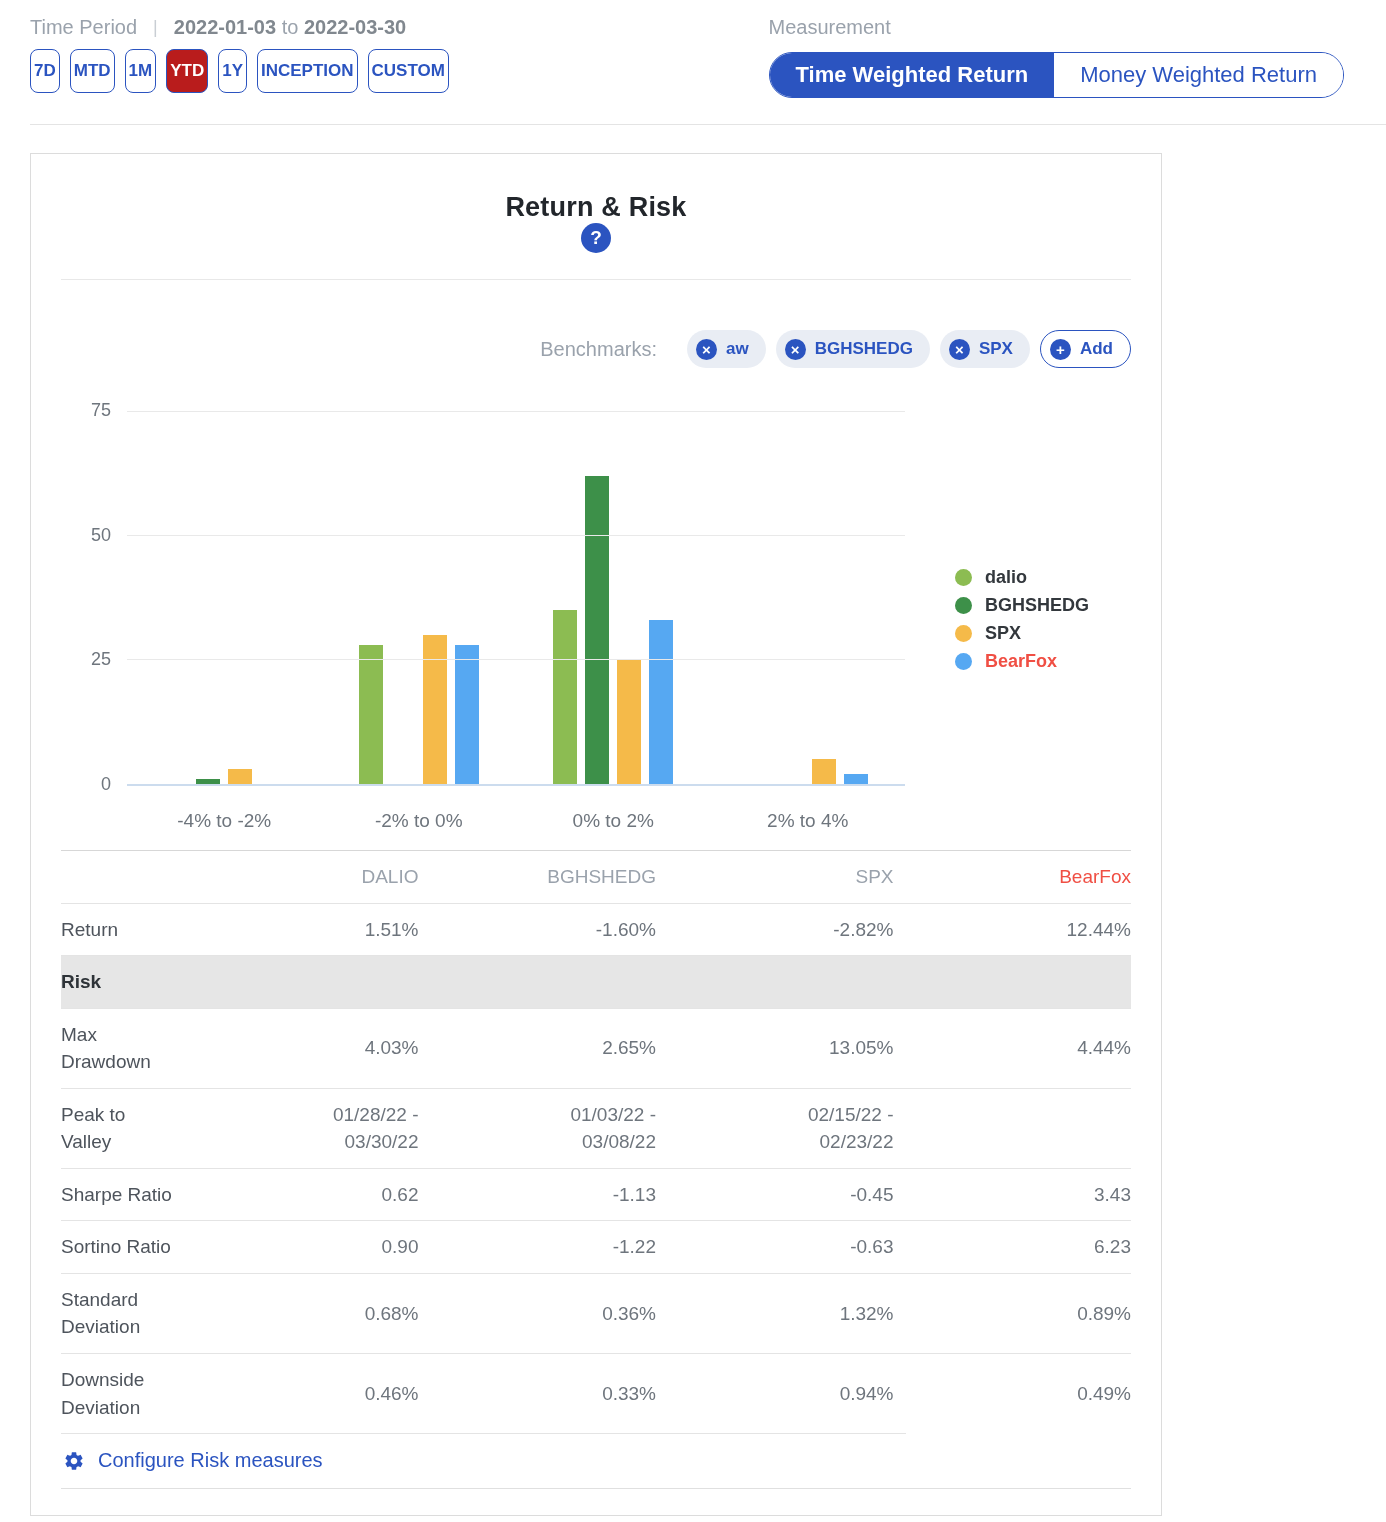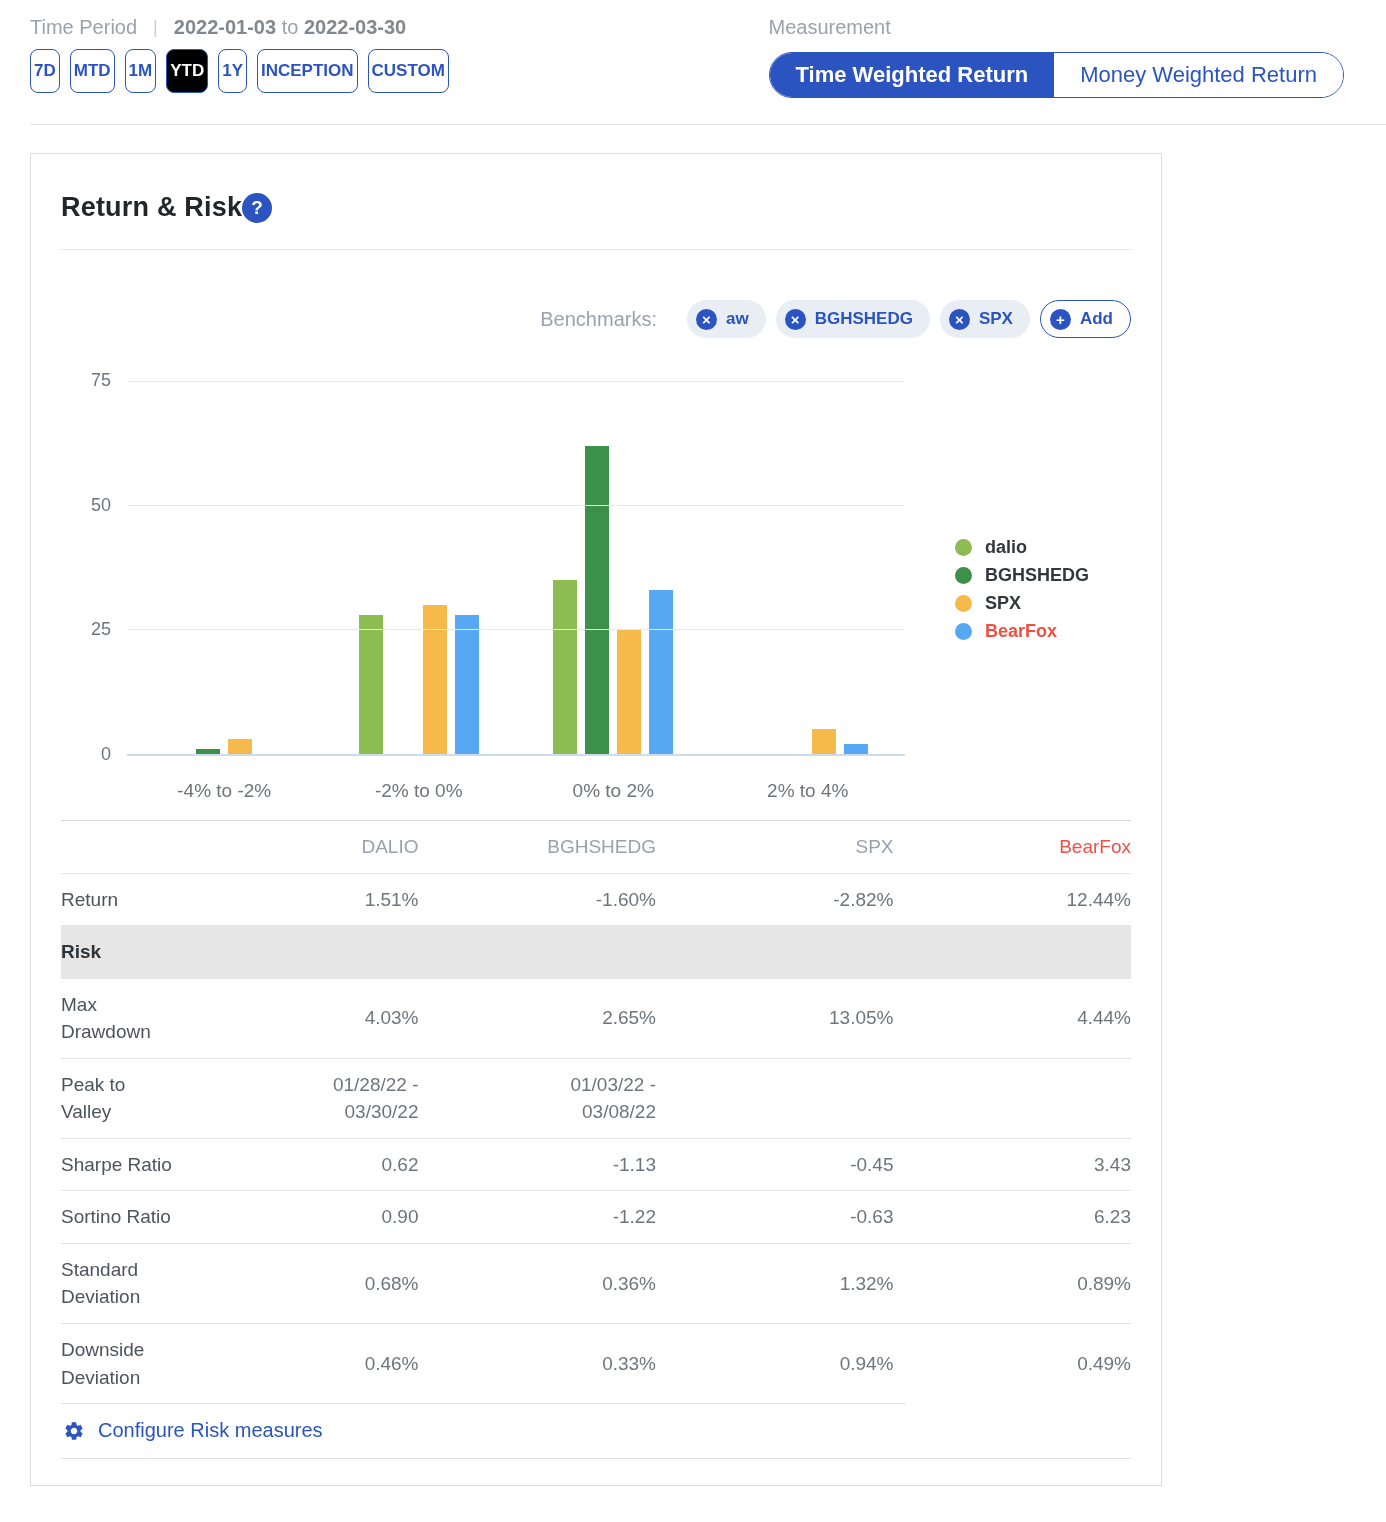--- a/index.html
+++ b/index.html
@@ -15,31 +15,31 @@
   .tp-row { display:flex; align-items:center; gap:16px; font-size:20px; color:#9aa2ac; margin-bottom:10px; }
   .tp-sep { color:#c9ced4; font-size:18px; }
   .tp-dates { color:#9aa2ac; font-size:20px; }
   .tp-dates b { color:#81888f; font-weight:700; }
   .periods { display:flex; gap:10px; }
   .pbtn {
     height:44px; padding:0 3px; font-size:17px; font-weight:600;
     color:#2b54c0; background:#fff; border:1px solid #2b54c0; border-radius:8px;
     font-family:inherit; cursor:pointer;
   }
-  .pbtn.active { background:#000000; color:#fff; }
+  .pbtn.active { background:#b91c1c; color:#fff; }
   .meas-label { font-size:20px; color:#9aa2ac; margin-bottom:13px; }
   .toggle { display:flex; border:1px solid #2b54c0; border-radius:25px; overflow:hidden; height:46px; }
   .seg { display:flex; align-items:center; padding:0 26px; font-size:22px; color:#2b54c0; background:#fff; cursor:pointer; }
   .seg.active { background:#2b54c0; color:#fff; font-weight:600; }
 
   .top-divider { border:none; border-top:1px solid #e4e4e4; margin:26px 0 0 30px; }
 
   
   .card { width:1132px; margin:28px 0 0 30px; border:1px solid #dcdcdc; padding:38px 30px 26px; }
-  .card-head { display:flex; justify-content:flex-start; align-items:center; }
+  .card-head { display:flex; justify-content:flex-start; align-items:center;flex-direction:column; }
   .card-title { margin:0; font-size:27px; font-weight:700; color:#22262b; letter-spacing:.2px; }
   .help { width:30px; height:30px; border-radius:50%; background:#2b54c0; color:#fff;
           display:flex; align-items:center; justify-content:center; font-size:19px; font-weight:700; cursor:pointer; }
   .head-divider { border:none; border-top:1px solid #e8e8e8; margin:26px 0 0; }
 
   
   .bench-row { display:flex; justify-content:flex-end; align-items:center; gap:10px; margin-top:50px; }
   .bench-label { font-size:20px; color:#9aa2ac; margin-right:20px; }
   .chip { display:flex; align-items:center; gap:9px; height:38px; padding:0 17px 0 9px;
           border-radius:19px; background:#e9edf4; color:#2b54c0; font-weight:700; font-size:17px; cursor:pointer; }
@@ -231,20 +231,22 @@
         <div class="t-val">2.65%</div>
         <div class="t-val">13.05%</div>
         <div class="t-val">4.44%</div>
       </div>
       <div class="t-row">
         <div class="t-label">Peak to Valley</div>
         <div class="t-val">01/28/22 -
 03/30/22</div>
         <div class="t-val">01/03/22 -
 03/08/22</div>
+        <div class="t-val">02/15/22 -
+02/23/22</div>
       </div>
       <div class="t-row">
         <div class="t-label">Sharpe Ratio</div>
         <div class="t-val">0.62</div>
         <div class="t-val">-1.13</div>
         <div class="t-val">-0.45</div>
         <div class="t-val">3.43</div>
       </div>
       <div class="t-row">
         <div class="t-label">Sortino Ratio</div>

